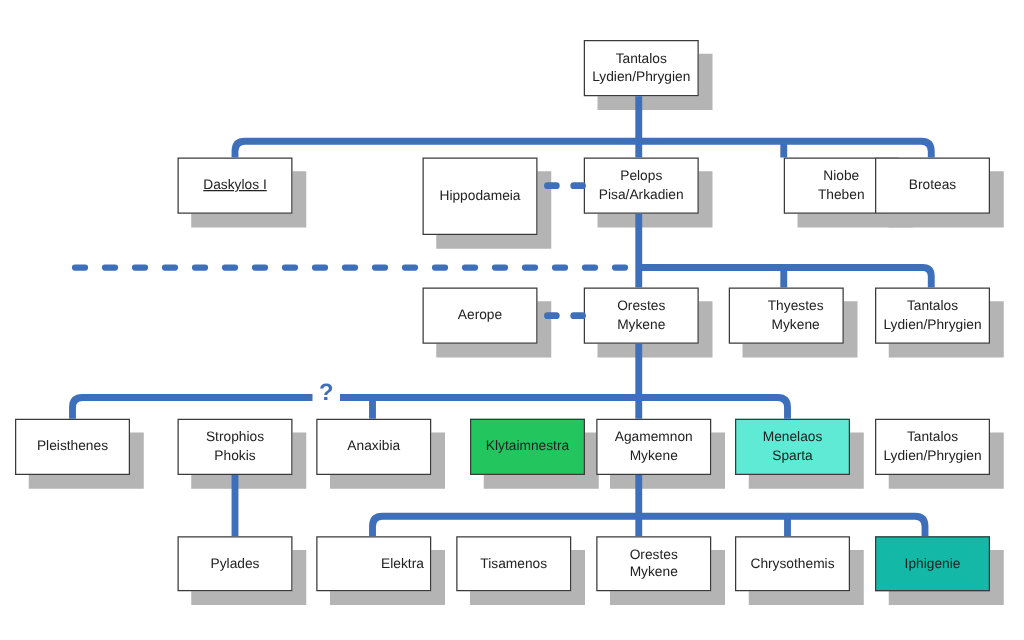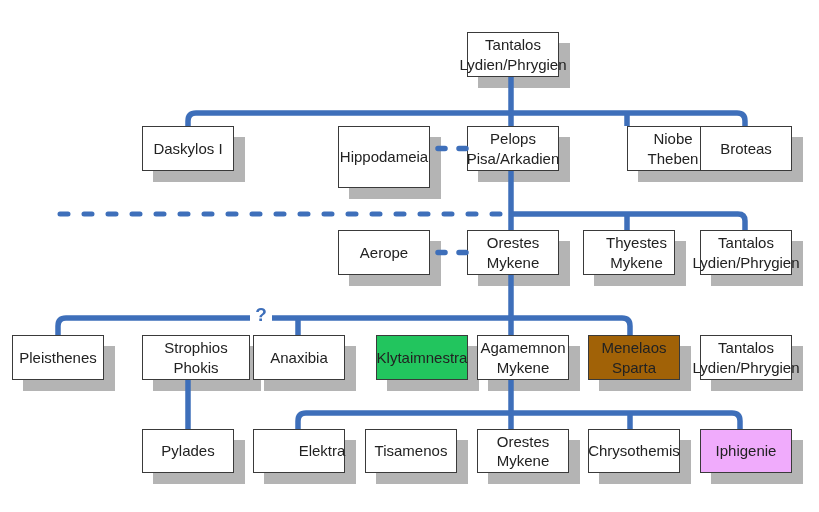--- a/index.html
+++ b/index.html
@@ -26,21 +26,21 @@
     position: absolute;
     box-sizing: border-box;
     background: #ffffff;
     border: 1.5px solid #3a3a3a;
     box-shadow: 11px 11px 0 #b4b4b4;
     display: flex;
     flex-direction: column;
     align-items: center;
     justify-content: center;
     text-align: center;
-    font-size: 15px;
+    font-size: 11px;
     line-height: 1.28;
     color: #222222;
     z-index: 1;
   }
   .node .node-line {
     display: block;
     white-space: nowrap;
   }
   #uncertainty-mark {
     position: absolute;
@@ -73,21 +73,21 @@
       <path d="M630 413 V429" fill="none" stroke="#3e6fba" stroke-width="5.5" stroke-linecap="butt"></path>
       <path d="M188 380 V429" fill="none" stroke="#3e6fba" stroke-width="5.5" stroke-linecap="butt"></path>
       <path d="M438 148.5 H445 M459 148.5 H466" fill="none" stroke="#3e6fba" stroke-width="5.5" stroke-linecap="round"></path>
       <path d="M438 252.5 H445 M459 252.5 H466" fill="none" stroke="#3e6fba" stroke-width="5.5" stroke-linecap="round"></path>
     </svg>
   <div id="nodes-layer">
       <div class="node" style="left: 467px; top: 32px; width: 92px; height: 45px; border-color: rgb(58, 58, 58); background: rgb(255, 255, 255); color: rgb(34, 34, 34);">
         <span class="node-line">Tantalos</span>
         <span class="node-line">Lydien/Phrygien</span>
       </div>
-      <div class="node" style="left: 142px; top: 126px; width: 92px; height: 45px; border-color: rgb(58, 58, 58); background: rgb(255, 255, 255); color: rgb(34, 34, 34);">
+      <div class="node" style="left: 142px; top: 126px; width: 92px; height: 45px; border-color: rgb(58, 58, 58); background: rgb(255, 255, 255); color: rgb(34, 34, 34); text-decoration: underline;">
         <span class="node-line">Daskylos I</span>
       </div>
       <div class="node" style="left: 338px; top: 126px; width: 92px; height: 62px; border-color: rgb(58, 58, 58); background: rgb(255, 255, 255); color: rgb(34, 34, 34);">
         <span class="node-line">Hippodameia</span>
       </div>
       <div class="node" style="left: 467px; top: 126px; width: 92px; height: 45px; border-color: rgb(58, 58, 58); background: rgb(255, 255, 255); color: rgb(34, 34, 34);">
         <span class="node-line">Pelops</span>
         <span class="node-line">Pisa/Arkadien</span>
       </div>
       <div class="node" style="left: 583px; top: 126px; width: 92px; height: 45px; border-color: rgb(58, 58, 58); background: rgb(255, 255, 255); color: rgb(34, 34, 34); margin-left: 44px;">
@@ -108,35 +108,35 @@
         <span class="node-line">Thyestes</span>
         <span class="node-line">Mykene</span>
       </div>
       <div class="node" style="left: 700px; top: 230px; width: 92px; height: 45px; border-color: rgb(58, 58, 58); background: rgb(255, 255, 255); color: rgb(34, 34, 34);">
         <span class="node-line">Tantalos</span>
         <span class="node-line">Lydien/Phrygien</span>
       </div>
       <div class="node" style="left: 12px; top: 335px; width: 92px; height: 45px; border-color: rgb(58, 58, 58); background: rgb(255, 255, 255); color: rgb(34, 34, 34);">
         <span class="node-line">Pleisthenes</span>
       </div>
-      <div class="node" style="left: 142px; top: 335px; width: 108px; height: 45px; border-color: rgb(58, 58, 58); background: rgb(255, 255, 255); color: rgb(34, 34, 34);">
+      <div class="node" style="left: 142px; top: 335px; width: 92px; height: 45px; border-color: rgb(58, 58, 58); background: rgb(255, 255, 255); color: rgb(34, 34, 34);">
         <span class="node-line">Strophios</span>
         <span class="node-line">Phokis</span>
       </div>
       <div class="node" style="left: 253px; top: 335px; width: 92px; height: 45px; border-color: rgb(58, 58, 58); background: rgb(255, 255, 255); color: rgb(34, 34, 34);">
         <span class="node-line">Anaxibia</span>
       </div>
       <div class="node" style="left: 376px; top: 335px; width: 92px; height: 45px; border-color: rgb(58, 58, 58); background: #22c55e; color: rgb(34, 34, 34);">
         <span class="node-line">Klytaimnestra</span>
       </div>
       <div class="node" style="left: 477px; top: 335px; width: 92px; height: 45px; border-color: rgb(58, 58, 58); background: rgb(255, 255, 255); color: rgb(34, 34, 34); text-align: right;">
         <span class="node-line">Agamemnon</span>
         <span class="node-line">Mykene</span>
       </div>
-      <div class="node" style="left: 588px; top: 335px; width: 92px; height: 45px; border-color: rgb(58, 58, 58); background: #a16207; color: rgb(34, 34, 34);">
+      <div class="node" style="left: 588px; top: 335px; width: 92px; height: 45px; border-color: rgb(58, 58, 58); background: #5eead4; color: rgb(34, 34, 34);">
         <span class="node-line">Menelaos</span>
         <span class="node-line">Sparta</span>
       </div>
       <div class="node" style="left: 700px; top: 335px; width: 92px; height: 45px; border-color: rgb(58, 58, 58); background: rgb(255, 255, 255); color: rgb(34, 34, 34);">
         <span class="node-line">Tantalos</span>
         <span class="node-line">Lydien/Phrygien</span>
       </div>
       <div class="node" style="left: 142px; top: 429px; width: 92px; height: 44px; border-color: rgb(58, 58, 58); background: rgb(255, 255, 255); color: rgb(34, 34, 34);">
         <span class="node-line">Pylades</span>
       </div>
@@ -146,18 +146,18 @@
       <div class="node" style="left: 365px; top: 429px; width: 92px; height: 44px; border-color: rgb(58, 58, 58); background: rgb(255, 255, 255); color: rgb(34, 34, 34);">
         <span class="node-line">Tisamenos</span>
       </div>
       <div class="node" style="left: 477px; top: 429px; width: 92px; height: 44px; border-color: rgb(58, 58, 58); background: rgb(255, 255, 255); color: rgb(34, 34, 34);">
         <span class="node-line">Orestes</span>
         <span class="node-line">Mykene</span>
       </div>
       <div class="node" style="left: 588px; top: 429px; width: 92px; height: 44px; border-color: rgb(58, 58, 58); background: rgb(255, 255, 255); color: rgb(34, 34, 34);">
         <span class="node-line">Chrysothemis</span>
       </div>
-      <div class="node" style="left: 700px; top: 429px; width: 92px; height: 44px; border-color: rgb(58, 58, 58); background: #f0abfc; color: rgb(34, 34, 34);">
+      <div class="node" style="left: 700px; top: 429px; width: 92px; height: 44px; border-color: rgb(58, 58, 58); background: #14b8a6; color: rgb(34, 34, 34);">
         <span class="node-line">Iphigenie</span>
       </div>
     </div>
   <div id="uncertainty-mark" style="left: 251px; top: 304px; color: rgb(62, 111, 186);">?</div>
 </div>
 
 </body></html>

